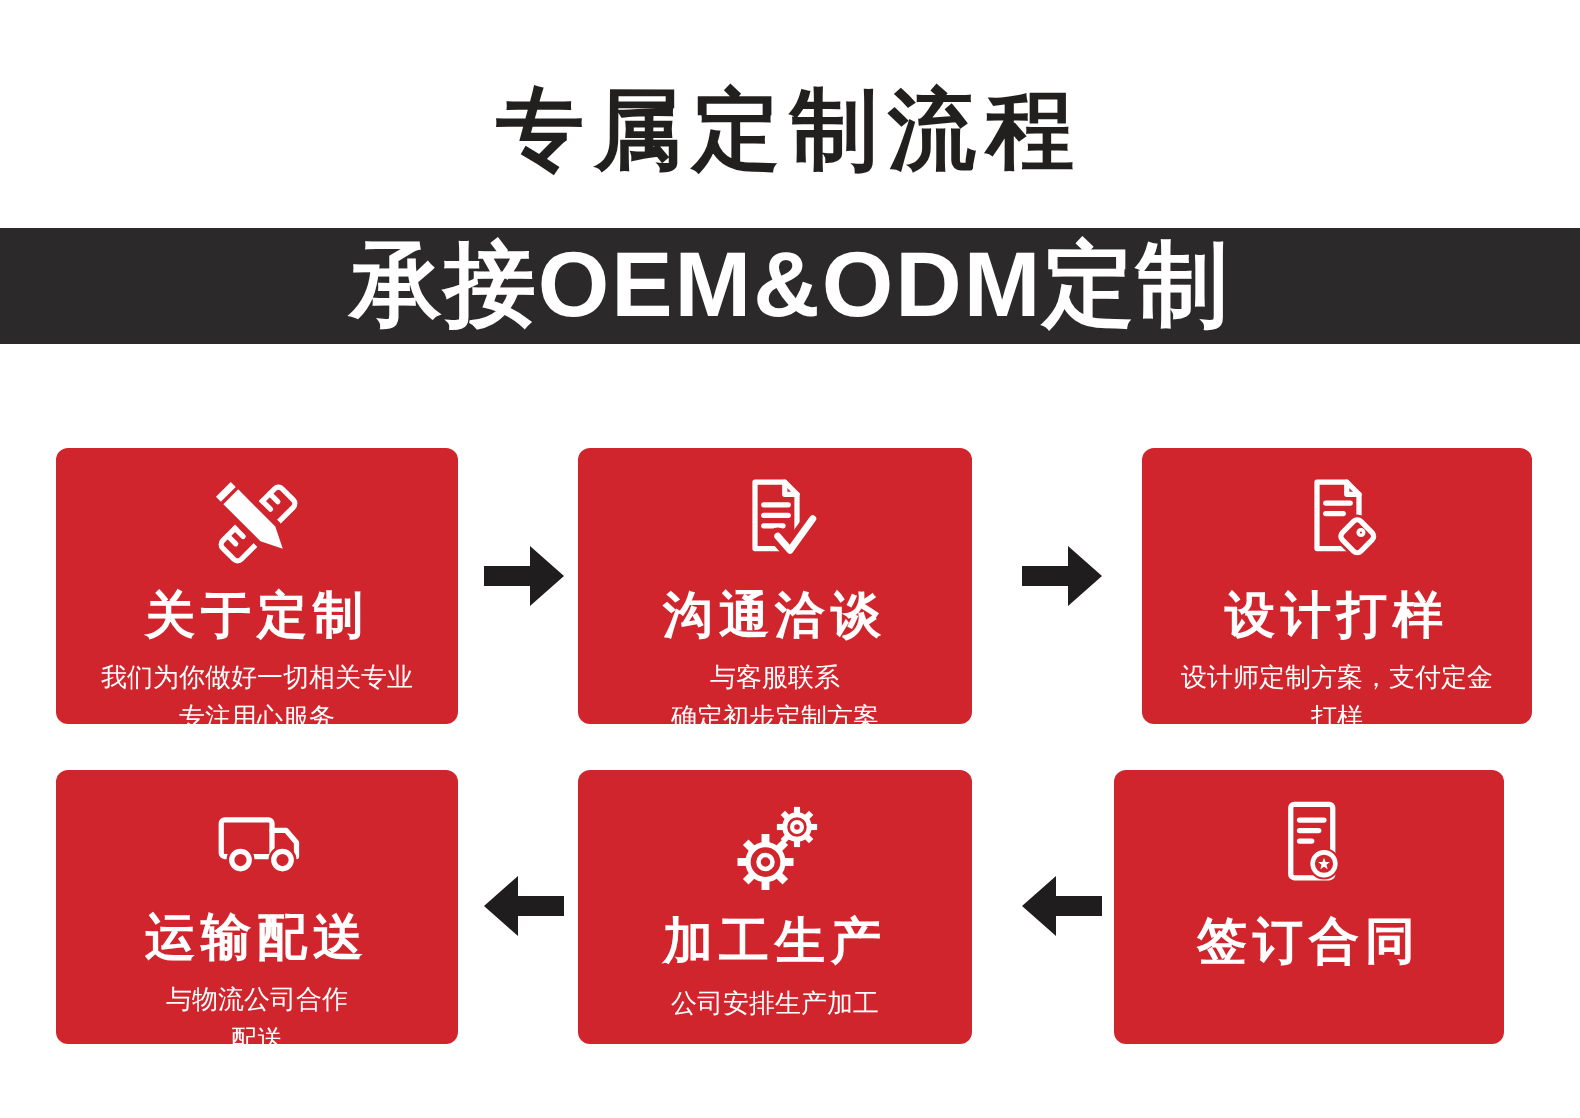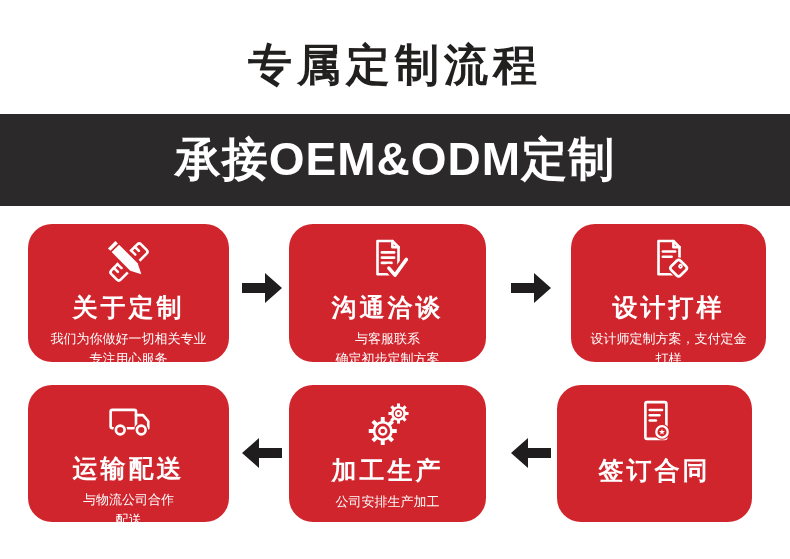--- a/index.html
+++ b/index.html
@@ -7,29 +7,29 @@
   }
   *{margin:0;padding:0;box-sizing:border-box;}
   body{background:#fff;font-family:"Liberation Sans","DejaVu Sans",sans-serif;}
   .stage{position:relative;width:790px;height:559px;background:#fff;overflow:hidden;}
 
   .page-title{
     position:absolute;top:36px;left:0;width:100%;text-align:center;
     font-size:44px;font-weight:900;color:var(--titleink);letter-spacing:5px;
   }
   .banner{
-    position:absolute;top:114px;left:0;width:100%;height:92px;background:var(--banner);
+    position:absolute;top:114px;left:0;width:100%;height:58px;background:var(--banner);
     display:flex;align-items:center;justify-content:center;
   }
   .banner-text{
     color:#fff;font-size:46px;font-weight:900;letter-spacing:1px;white-space:nowrap;
   }
 
   .card{
-    position:absolute;background:var(--red);border-radius:24px;color:#fff;
+    position:absolute;background:var(--red);border-radius:6px;color:#fff;
     display:flex;flex-direction:column;align-items:center;text-align:center;
     padding-top:10px;
   }
   .card.c1{left:28px;top:224px;width:201px;height:138px;}
   .card.c2{left:289px;top:224px;width:197px;height:138px;}
   .card.c3{left:571px;top:224px;width:195px;height:138px;}
   .card.c4{left:28px;top:385px;width:201px;height:137px;}
   .card.c5{left:289px;top:385px;width:197px;height:137px;}
   .card.c6{left:557px;top:385px;width:195px;height:137px;}
 

